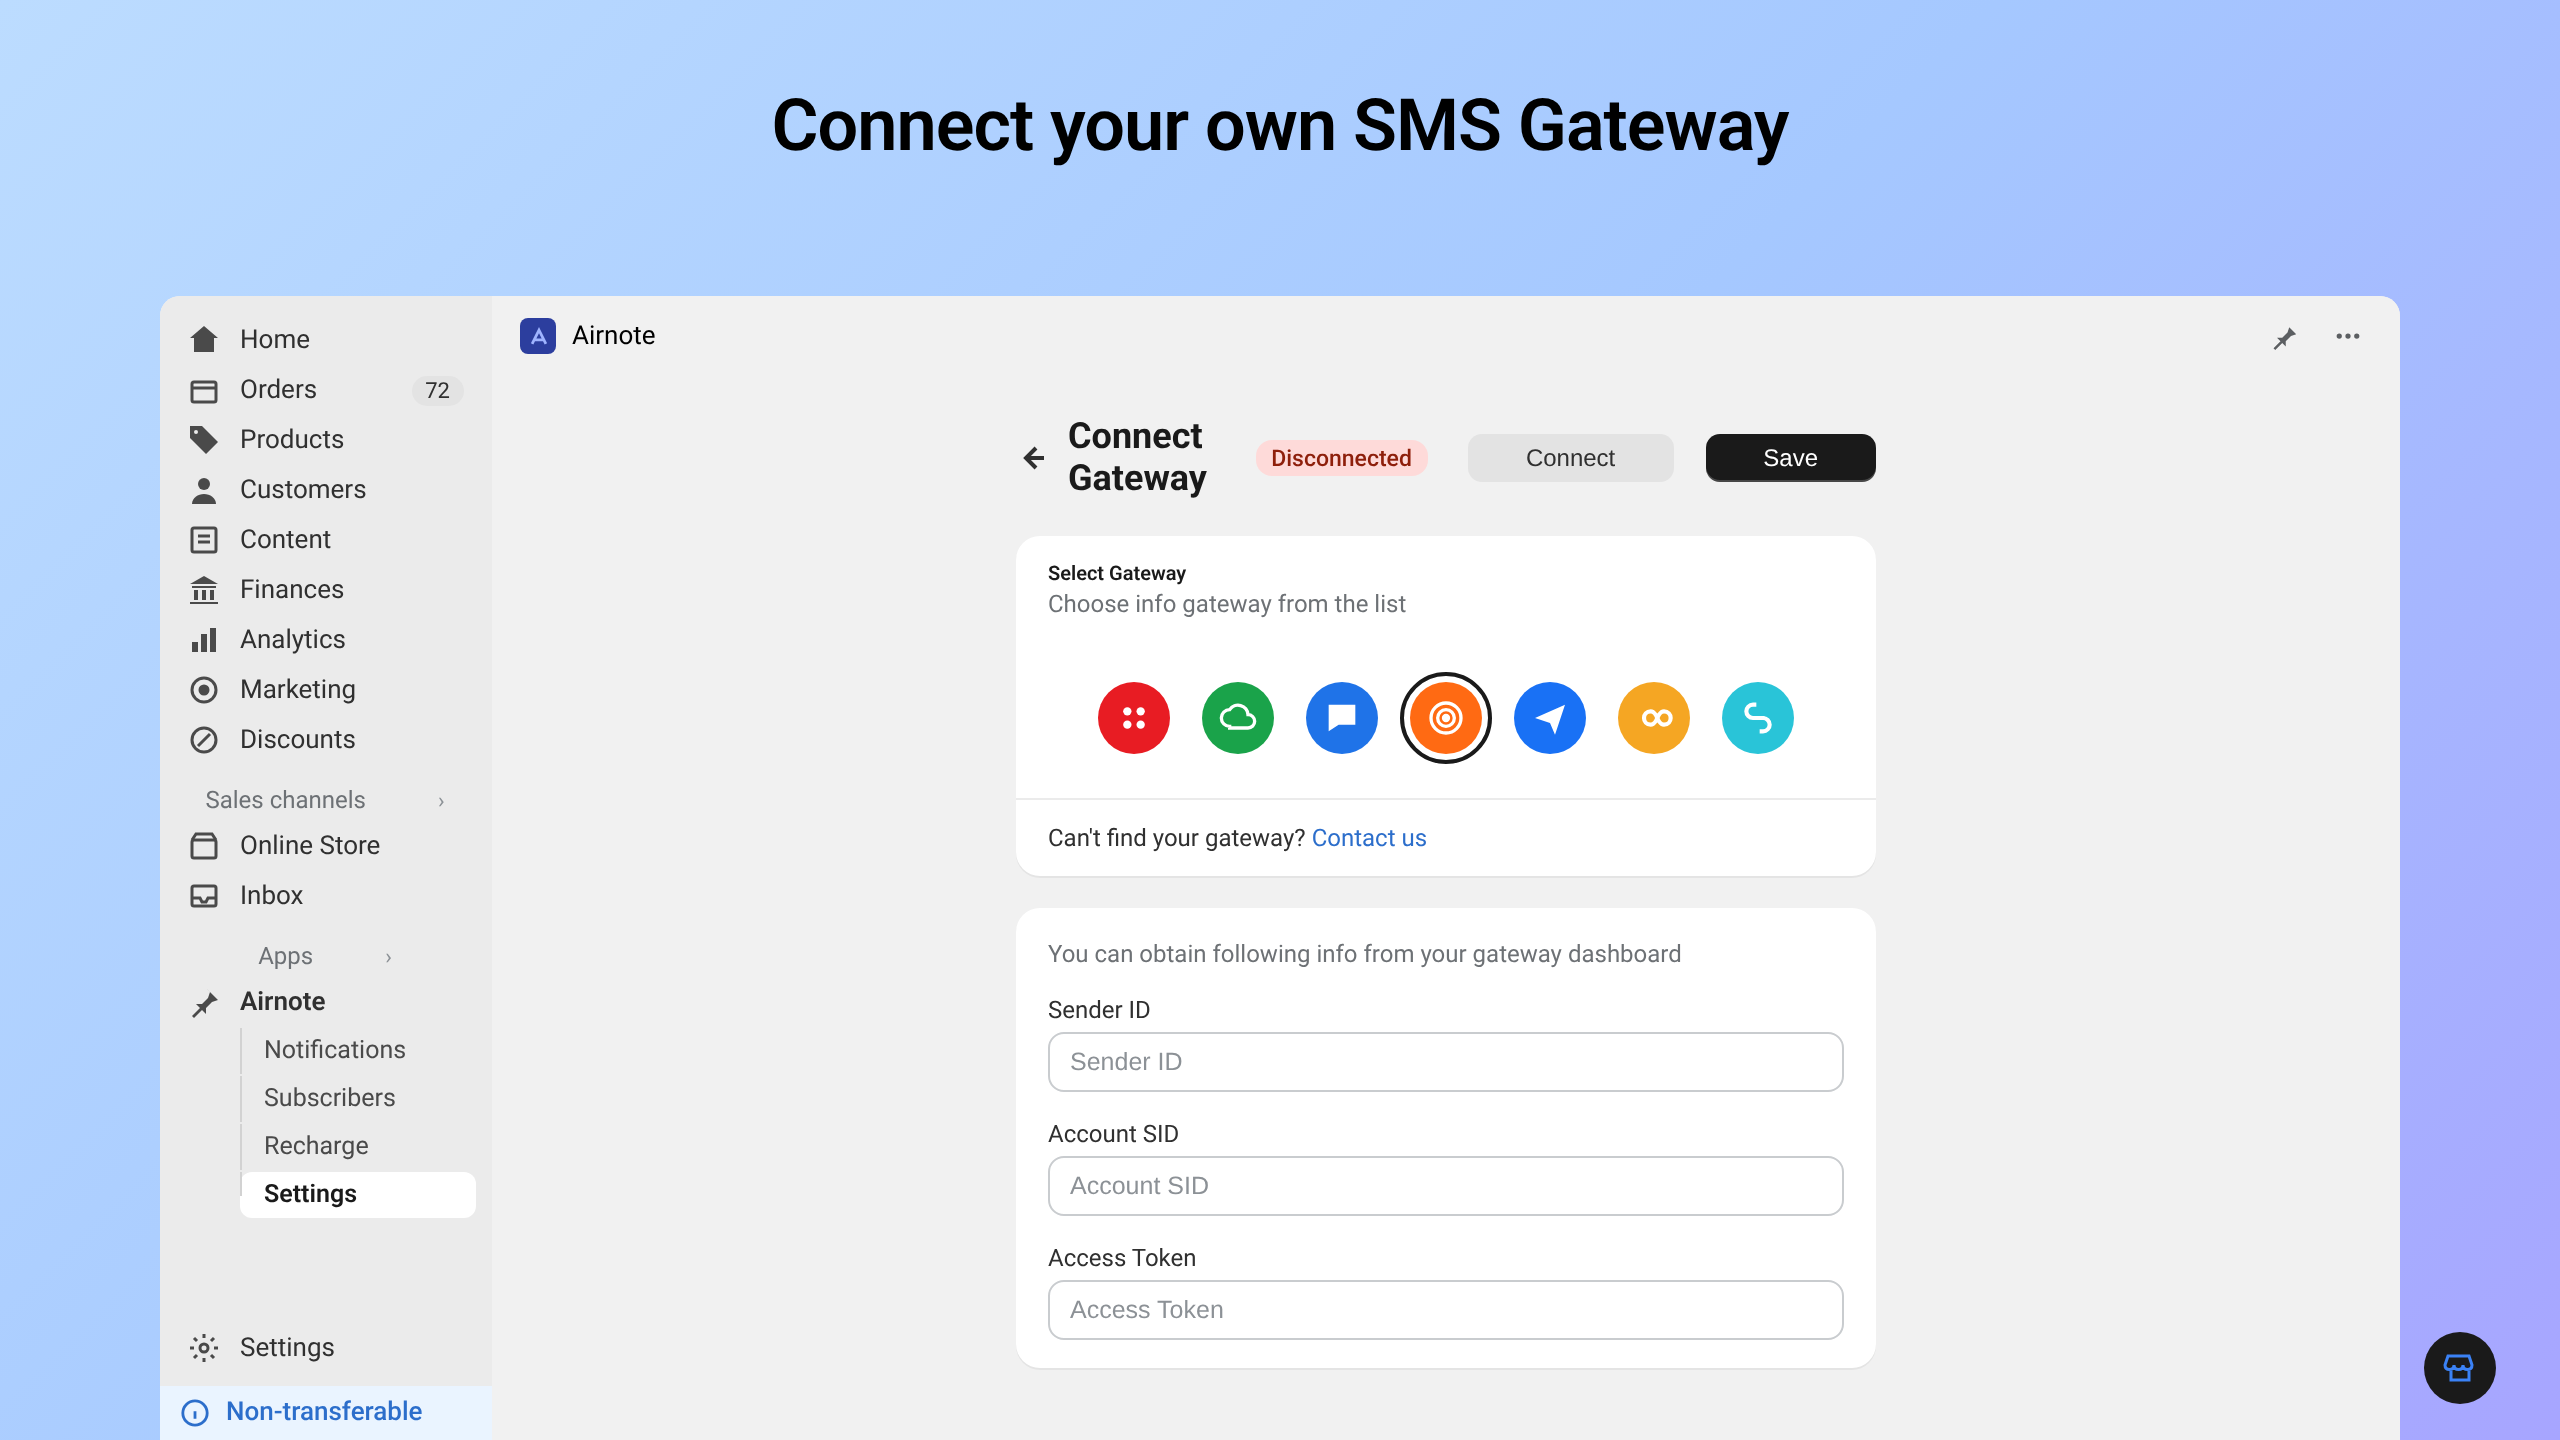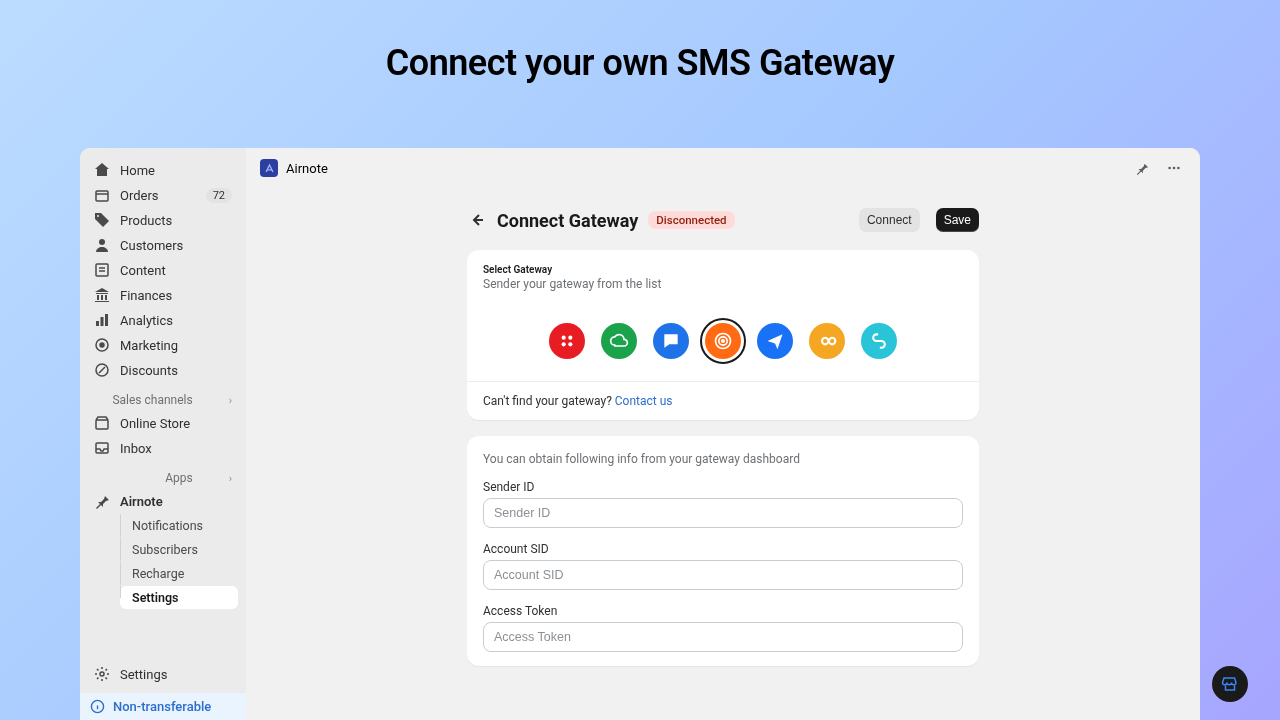--- a/index.html
+++ b/index.html
@@ -57,21 +57,21 @@
     margin-left: auto;
     background: #e3e3e3;
     color: #303030;
     font-size: 11px;
     border-radius: 8px;
     padding: 1px 7px;
   }
   .section-label {
     display: flex;
     align-items: center;
-    justify-content: flex-end;
+    justify-content: center;
     color: #6d7175;
     font-size: 12px;
     padding: 10px 14px 4px 13px;
     gap: 36px;
   }
   .section-chevron { color:#8c9196; font-size:11px; }
   .sub-list { list-style:none; padding-left: 18px; }
   .sub-item {
     padding: 4px 8px 4px 12px;
     margin: 0 8px 1px 22px;
@@ -121,21 +121,21 @@
     background:#2c3e9e;
     display:inline-flex;align-items:center;justify-content:center;
   }
   .app-logo svg{width:11px;height:11px;}
   .appbar-spacer{flex:1;}
   .icon-btn {
     width:24px;height:24px;display:inline-flex;align-items:center;justify-content:center;
     border-radius:6px;cursor:pointer;color:#5c5f62;
   }
   .content {
-    width: 512px;
+    width: 430px;
     margin: 20px auto 0 auto;
   }
   .page-header {
     display:flex;
     align-items:center;
     gap:10px;
     margin-bottom: 18px;
   }
   .back-btn { width:20px;height:20px;display:inline-flex;align-items:center;justify-content:center;cursor:pointer;color:#303030;}
   .page-title { font-size:18px; font-weight:700; color:#1a1a1a;}
@@ -143,21 +143,21 @@
     background:#fedad9;
     color:#8e1f0b;
     font-size:11.5px;
     padding:2px 8px;
     border-radius:8px;
     font-weight:500;
   }
   .hdr-spacer{flex:1;}
   .btn {
     font-size:12px;
-    padding:5px 8px;
+    padding:5px 29px;
     border-radius:7px;
     cursor:pointer;
     border:none;
   }
   .btn-secondary{ background:#e3e3e3; color:#303030; }
   .btn-primary{ background:#1a1a1a; color:#fff; margin-left:6px; box-shadow: inset 0 -1px 0 rgba(255,255,255,0.2); text-align: right;}
   .card {
     background:#fff;
     border-radius:12px;
     box-shadow: 0 1px 0 rgba(0,0,0,0.05);
@@ -412,21 +412,21 @@
         <span class="page-title">Connect Gateway</span>
         <span class="status-badge">Disconnected</span>
         <span class="hdr-spacer"></span>
         <button class="btn btn-secondary">Connect</button>
         <button class="btn btn-primary">Save</button>
       </div>
 
       <div class="card">
         <div class="card-pad">
           <div class="card-title">Select Gateway</div>
-          <div class="card-sub">Sender your gateway from the list</div>
+          <div class="card-sub">Choose info gateway from the list</div>
         </div>
         <div class="gateway-row">
           <div class="gw gw-red">
             <svg viewBox="0 0 24 24" fill="currentColor">
                 <circle cx="8" cy="8" r="2.5"></circle>
                 <circle cx="16" cy="8" r="2.5"></circle>
                 <circle cx="8" cy="16" r="2.5"></circle>
                 <circle cx="16" cy="16" r="2.5"></circle>
               </svg>
           </div>

